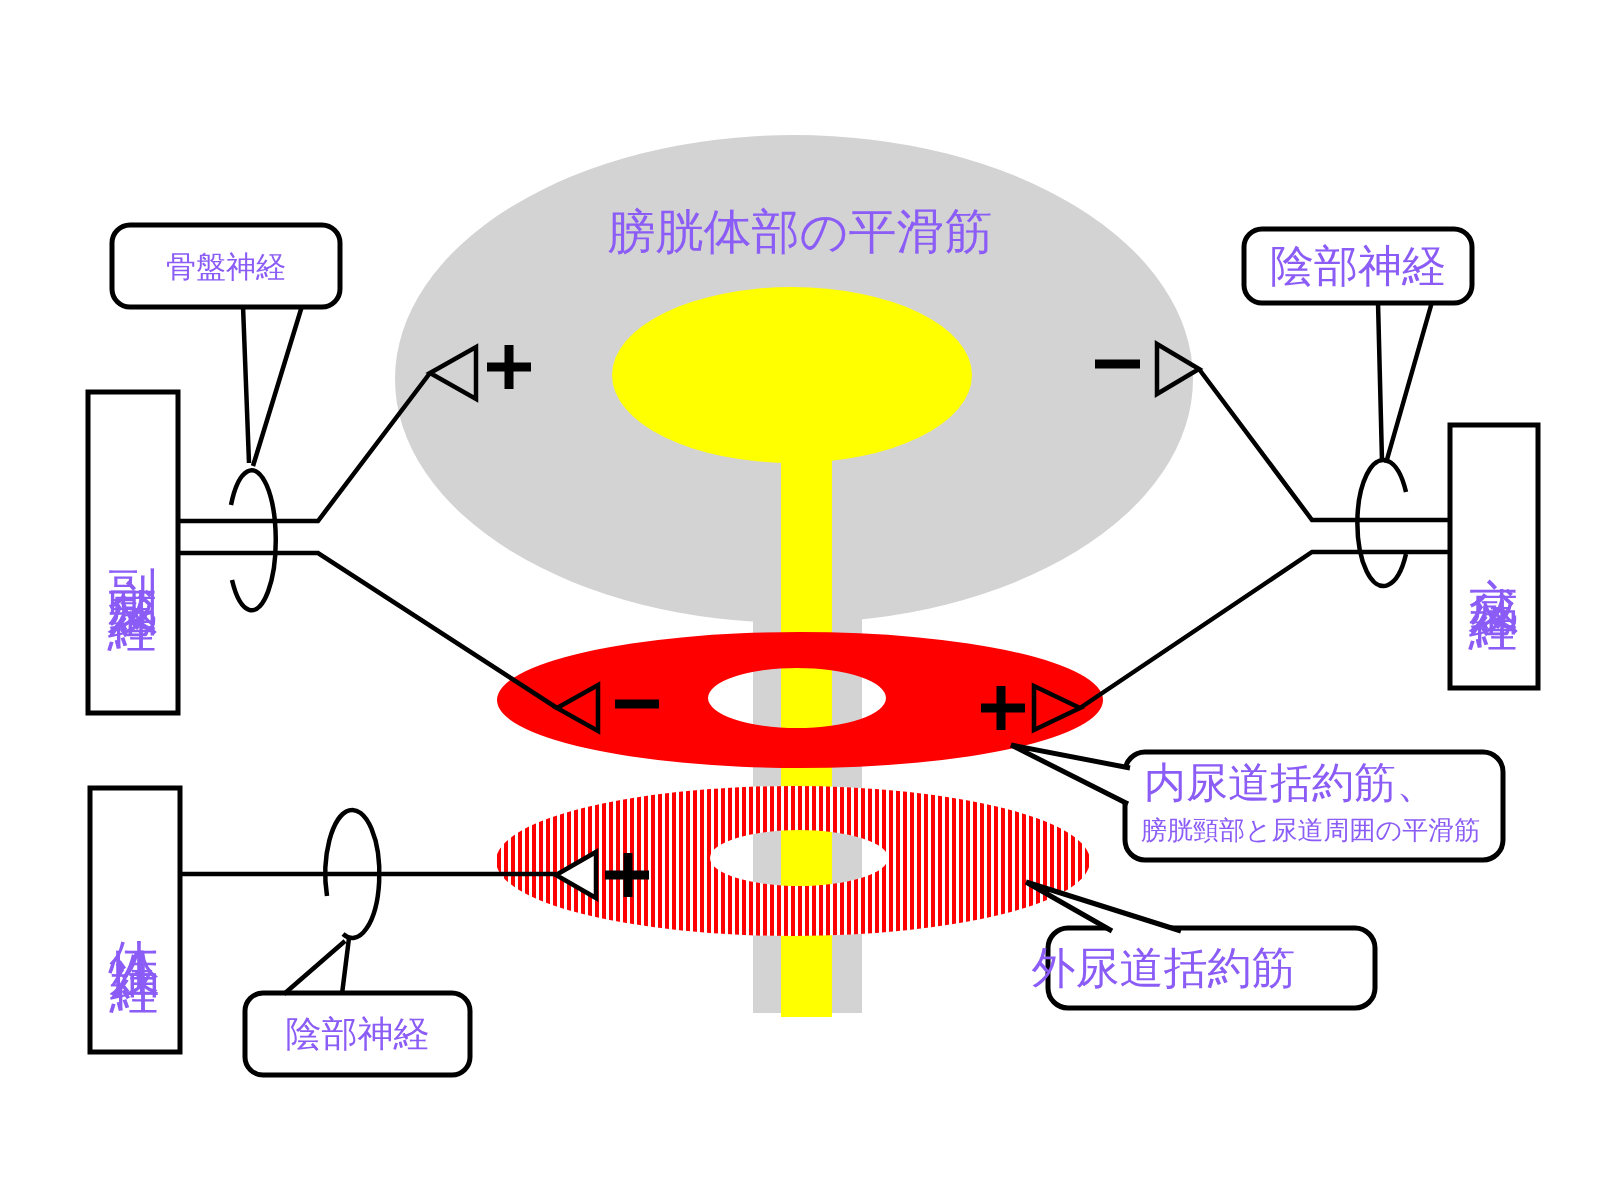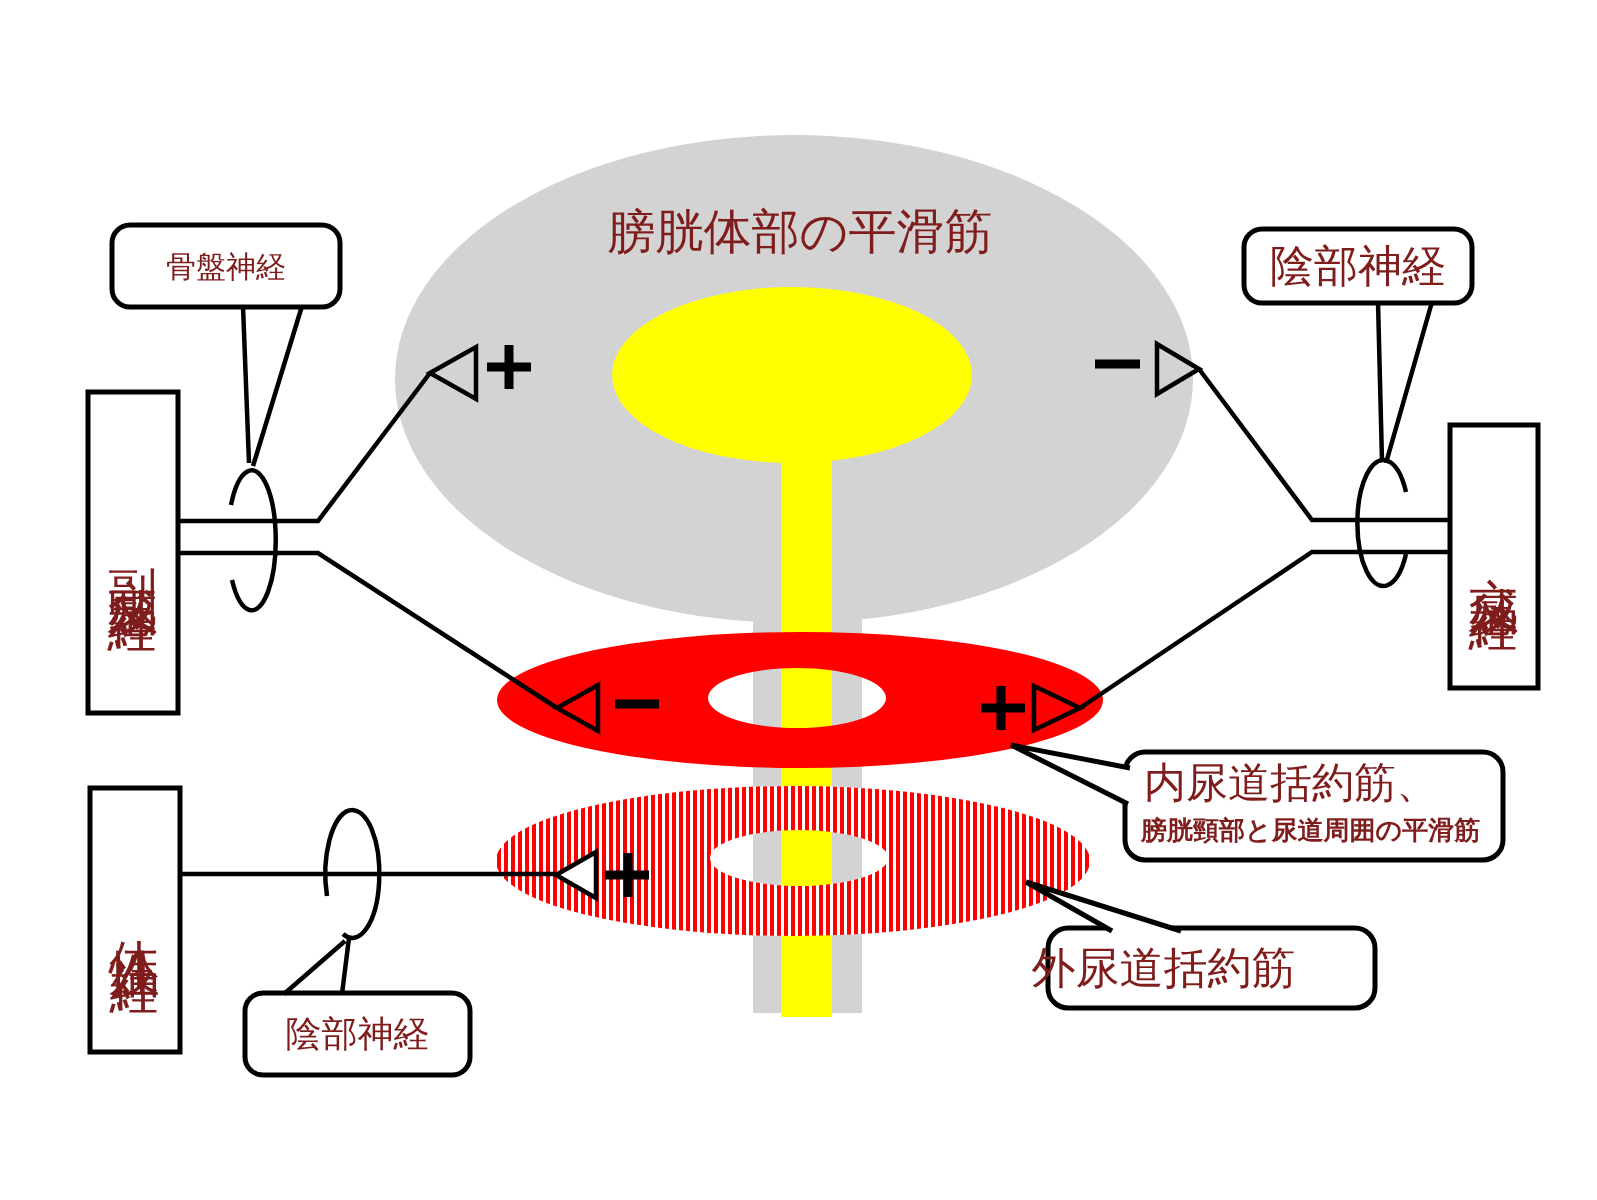--- a/index.html
+++ b/index.html
@@ -2,21 +2,21 @@
 <html><head>
 <meta charset="utf-8">
 <style>
   html,body{margin:0;padding:0;background:#fff;}
   #stage{
     position:relative;
     width:1597px;height:1200px;
     background:#fff;
     overflow:hidden;
     font-family:"Liberation Sans","DejaVu Sans",sans-serif;
-    color:#7f1d1d;
+    color:#8b5cf6;
   }
   #gfx{position:absolute;left:0;top:0;width:1597px;height:1200px;}
   .lbl{
     position:absolute;
     display:flex;align-items:center;justify-content:center;
     text-align:center;
     white-space:nowrap;
     line-height:1.1;
     pointer-events:none;
   }
@@ -112,17 +112,17 @@
   <div class="lbl" style="left:1450px;top:425px;width:88px;height:263px;font-size:50px;">
     <span class="vert">交感神経</span>
   </div>
 
   <div class="lbl" style="left:90px;top:788px;width:90px;height:264px;font-size:50px;">
     <span class="vert">体性神経</span>
   </div>
 
   <div class="lbl left" style="left:1144px;top:757px;width:352px;height:52px;font-size:42px;">内尿道括約筋、</div>
 
-  <div class="lbl left" style="left:1141px;top:810px;width:356px;height:40px;font-size:26px;font-weight:bold;">膀胱頸部と尿道周囲の平滑筋</div>
+  <div class="lbl left" style="left:1141px;top:810px;width:356px;height:40px;font-size:26px;">膀胱頸部と尿道周囲の平滑筋</div>
 
   <div class="lbl" style="left:1000px;top:928px;width:327px;height:80px;font-size:44px;">外尿道括約筋</div>
 
 </div>
 
 </body></html>

